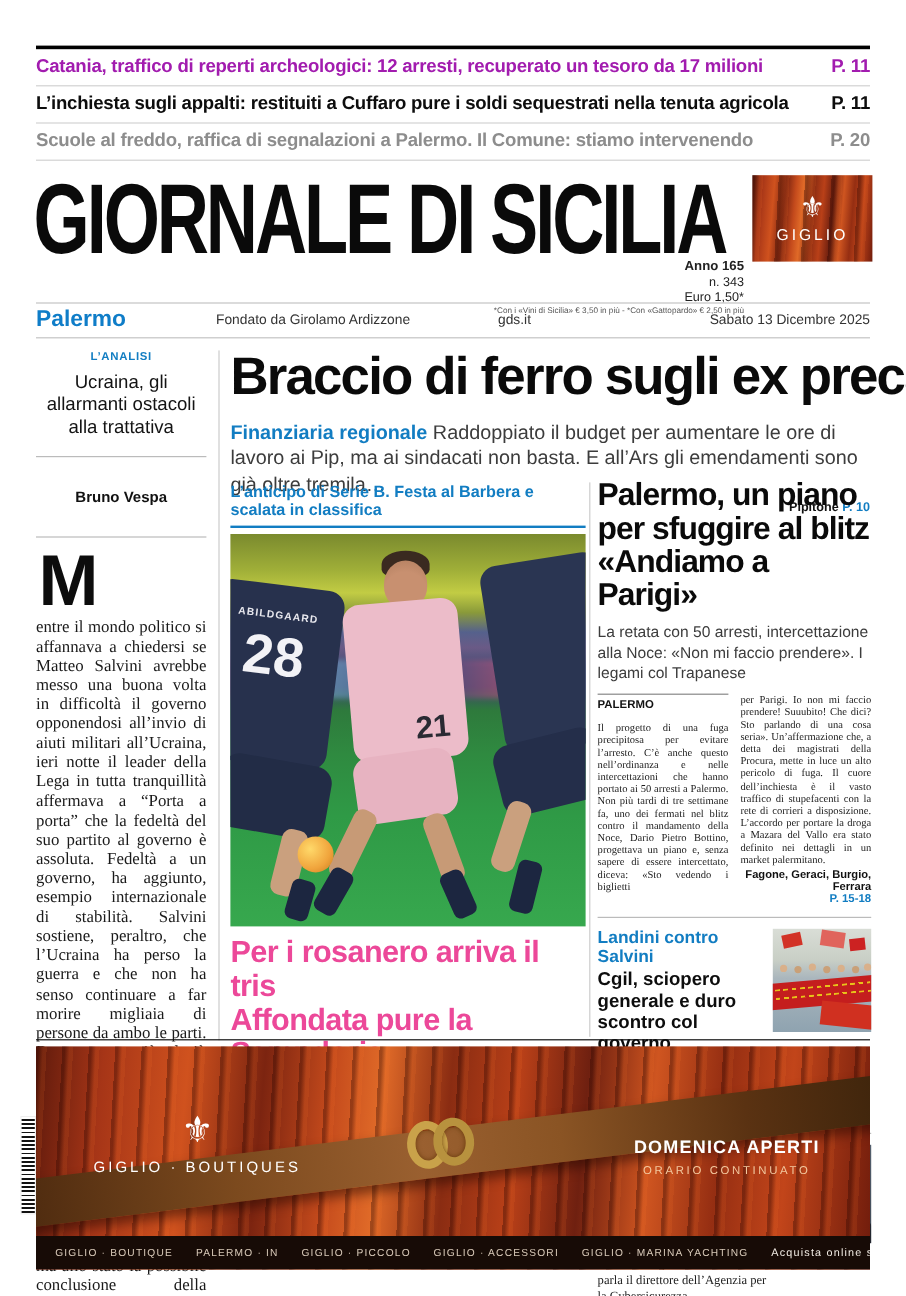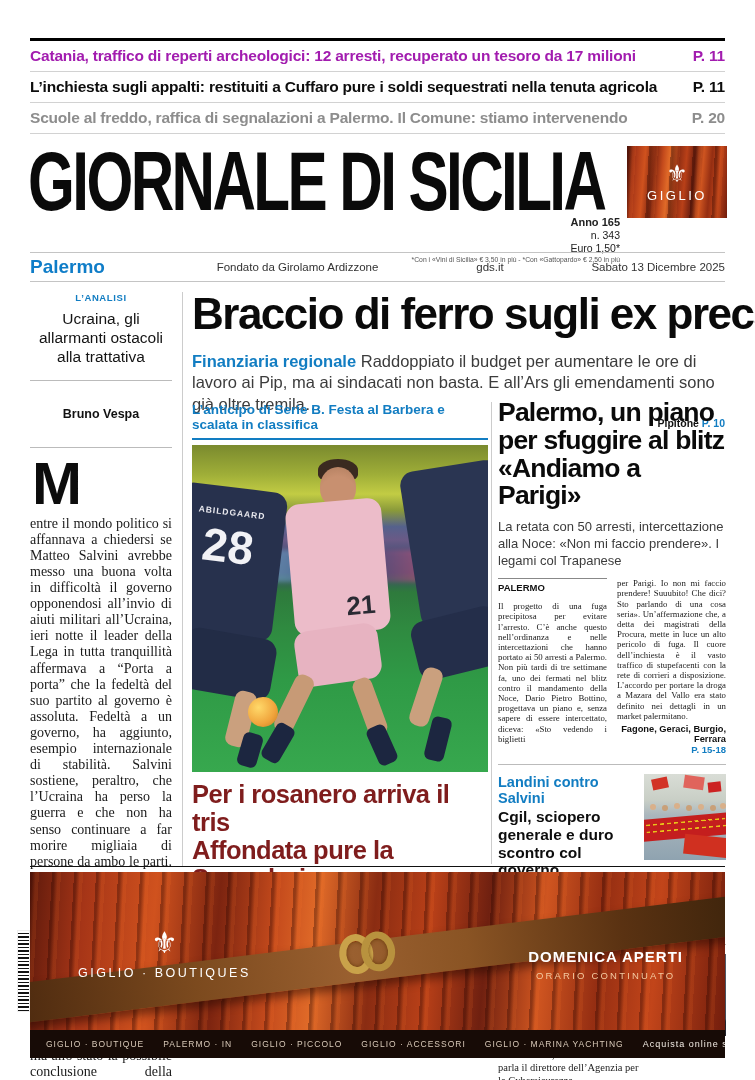--- a/index.html
+++ b/index.html
@@ -38,21 +38,21 @@
   .issue-block { position:absolute; top:216px; left:300px; width:320px; text-align:right; color:#222; line-height:1.2; }
   .issue-anno { font-size:11px; font-weight:bold; }
   .issue-num, .issue-price { font-size:10.5px; }
   .issue-note { font-size:6.8px; color:#555; margin-top:2px; }
 
   .edition-row { position:absolute; top:252px; left:30px; width:695px; height:30px;
                  border-top:1px solid #c4c4c4; border-bottom:1px solid #c4c4c4;
                  display:grid; grid-template-columns:150px 235px 150px 1fr; align-items:center;
                  font-size:11.5px; color:#333; }
   .edition-name { font-size:19px; font-weight:bold; color:#0f7dc8; }
-  .edition-mid { text-align:center; }
+  .edition-mid { text-align:left; }
   .edition-date { text-align:right; }
 
   
   .left-col { position:absolute; top:292px; left:30px; width:153px; height:575px;
               border-right:1px solid #ccc; padding-right:10px; text-align:center; }
   .an-kicker { color:#127dc2; font-size:9.5px; font-weight:bold; letter-spacing:0.6px; }
   .an-title { font-size:15.5px; line-height:1.22; color:#141414; margin-top:7px; font-weight:normal; }
   .an-rule { border-top:1px solid #bbb; margin-top:13px; }
   .an-author { font-size:12.5px; font-weight:bold; margin:26px 0; }
   .an-drop { font-size:60px; font-weight:bold; text-align:left; line-height:0.8; margin:12px 0 8px 2px; color:#0c0c0c; }
@@ -104,21 +104,21 @@
   .pl-center-sockR { position:absolute; left:180px; top:280px; width:20px; height:40px; background:#1c2640; transform:rotate(-24deg); border-radius:6px; }
   .pl-right-jersey { right:-22px; top:20px; width:100px; height:158px; background:#2a3552; transform:rotate(-9deg); }
   .pl-right-shorts { right:-14px; top:168px; width:88px; height:60px; background:#242e4a; transform:rotate(-14deg); }
   .pl-right-legL { position:absolute; right:52px; top:222px; width:20px; height:60px; background:#caa07e; transform:rotate(18deg); border-radius:8px; }
   .pl-right-sockL { position:absolute; right:40px; top:272px; width:20px; height:44px; background:#1c2640; transform:rotate(14deg); border-radius:6px; }
   .ball { position:absolute; left:56px; top:252px; width:30px; height:30px; border-radius:50%;
     background:radial-gradient(circle at 35% 35%, #ffd96a, #f0a43c 60%, #c87a1e); }
   .sp-caption { font-size:9.8px; color:#222; margin-top:4px; font-family:"Liberation Sans",sans-serif; }
   .cap-b { font-weight:bold; }
   .sp-headline { font-size:25.5px; font-weight:bold; line-height:1.1; letter-spacing:-0.5px;
-                 color:#7f1d1d; margin-top:8px; }
+                 color:#ec4899; margin-top:8px; }
   .sp-stand { font-size:14.3px; color:#3c3c3c; margin-top:8px; }
   .sp-byline { text-align:right; font-size:10.5px; margin-top:3px; }
 
   .vrule { position:absolute; top:402px; left:491px; width:1px; height:462px; background:#ccc; }
 
   
   .right-col { position:absolute; top:399px; left:498px; width:228px; }
   .bl-headline { font-size:26.5px; font-weight:bold; line-height:1.05; letter-spacing:-0.8px; color:#0a0a0a; }
   .bl-stand { font-size:13px; color:#3c3c3c; line-height:1.28; margin-top:9px; }
   .bl-cols { display:flex; gap:10px; margin-top:9px; }

